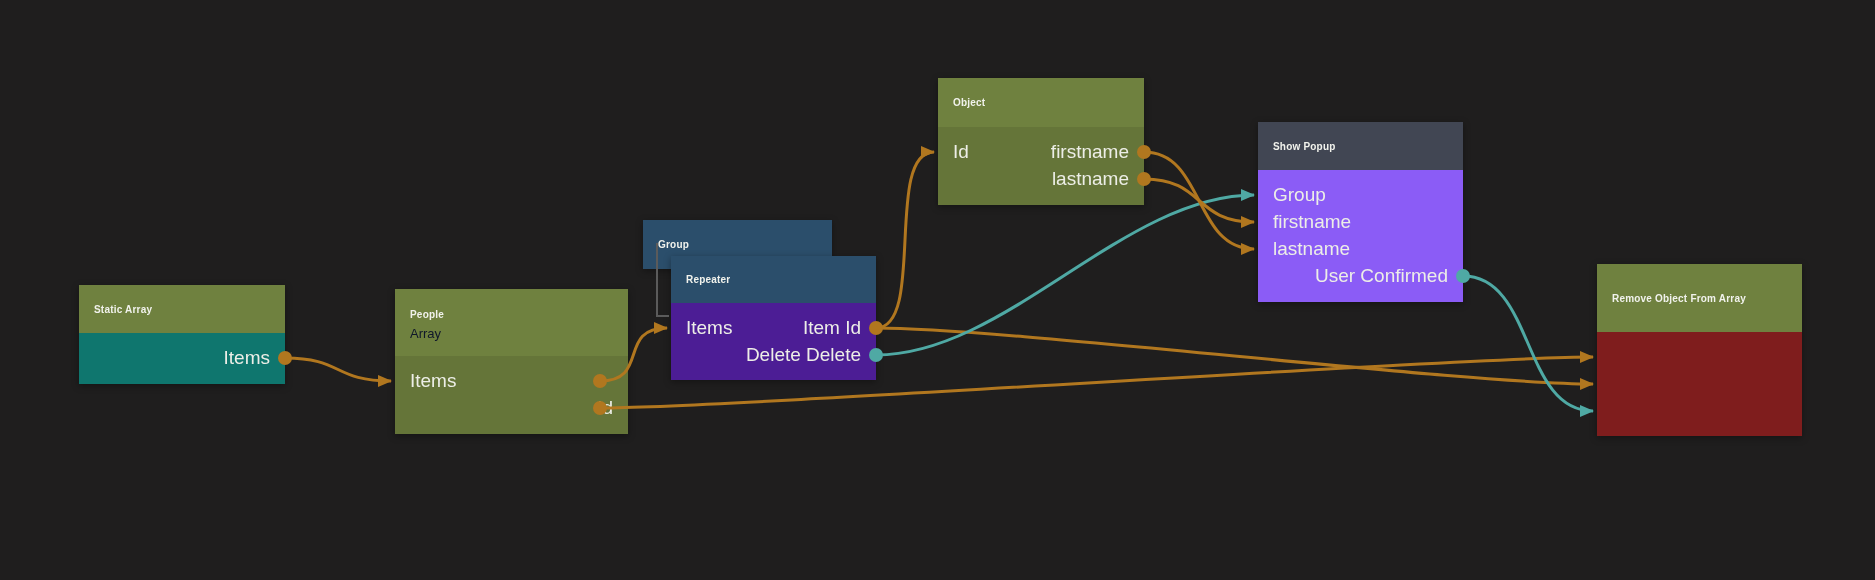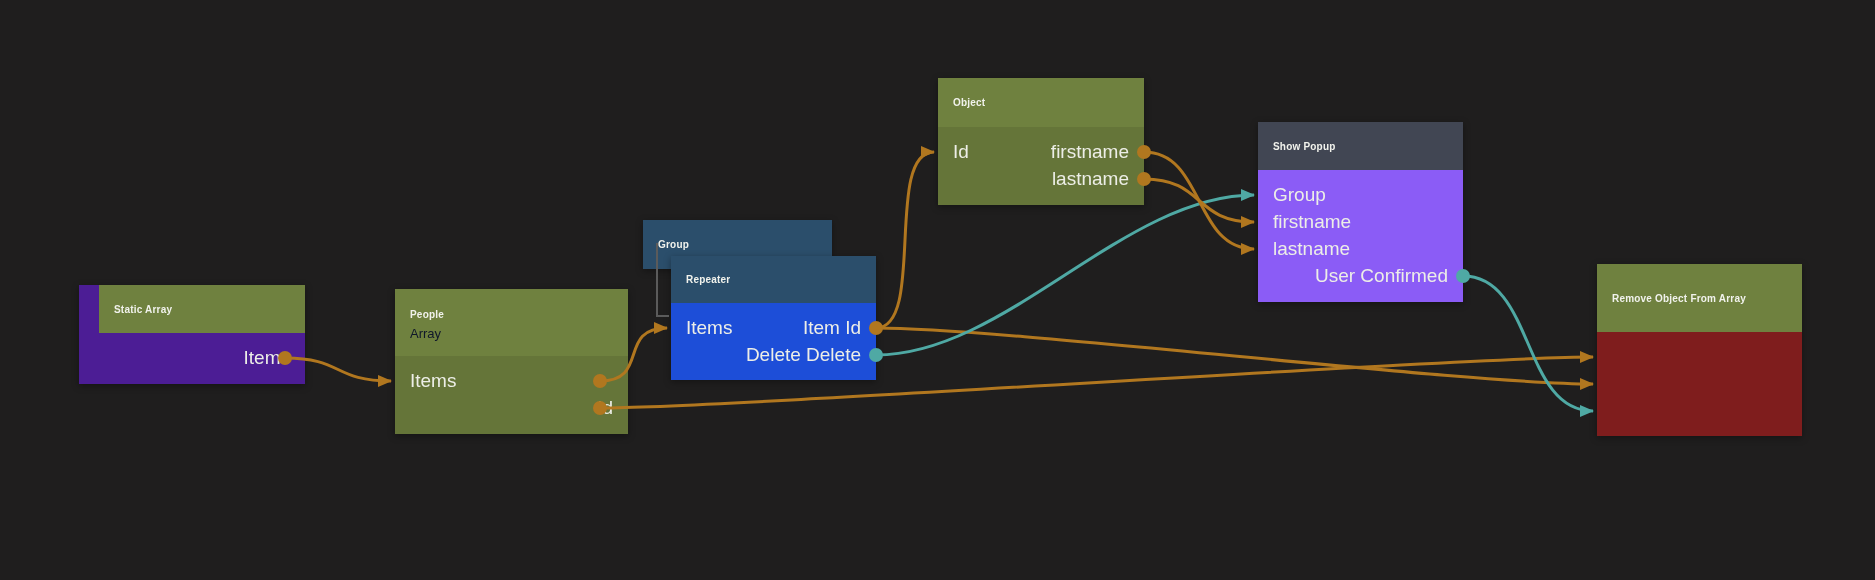--- a/index.html
+++ b/index.html
@@ -49,21 +49,21 @@
     position:absolute;
     left:0;top:0;
     pointer-events:none;
   }
   svg.wires path.wire{pointer-events:stroke;}
 </style>
 </head>
 <body>
 
 <div id="canvas" style="width: 1875px; height: 580px; background: rgb(31, 30, 30);">
-    <div class="node" style="left: 79px; top: 285px; width: 206px; height: 99px; background: #4c1d95; padding-left: 20px;">
+    <div class="node" style="left: 79px; top: 285px; width: 206px; height: 99px; background: #0f766e;">
       <div class="node-header" style="height: 48px; background: rgb(111, 129, 63);">
         <div class="node-title">Static Array</div>
       </div>
       <div class="node-body">
         <div class="port-row">
           <span class="port-label-right">Items</span>
         </div>
       </div>
     </div>
     <div class="node" style="left: 395px; top: 289px; width: 233px; height: 145px; background: rgb(101, 117, 57);">
@@ -78,21 +78,21 @@
         <div class="port-row">
           <span class="port-label-right">Id</span>
         </div>
       </div>
     </div>
     <div class="node" style="left: 643px; top: 192px; width: 189px; height: 49px; background: #bef264; margin-top: 28px;">
       <div class="node-header" style="height: 49px; background: rgb(43, 78, 107);">
         <div class="node-title">Group</div>
       </div>
     </div>
-    <div class="node" style="left: 671px; top: 256px; width: 205px; height: 124px; background: #1d4ed8;">
+    <div class="node" style="left: 671px; top: 256px; width: 205px; height: 124px; background: #4c1d95;">
       <div class="node-header" style="height: 47px; background: rgb(43, 78, 107);">
         <div class="node-title">Repeater</div>
       </div>
       <div class="node-body">
         <div class="port-row">
           <span class="port-label-left">Items</span>
           <span class="port-label-right">Item Id</span>
         </div>
         <div class="port-row">
           <span class="port-label-right">Delete Delete</span>

